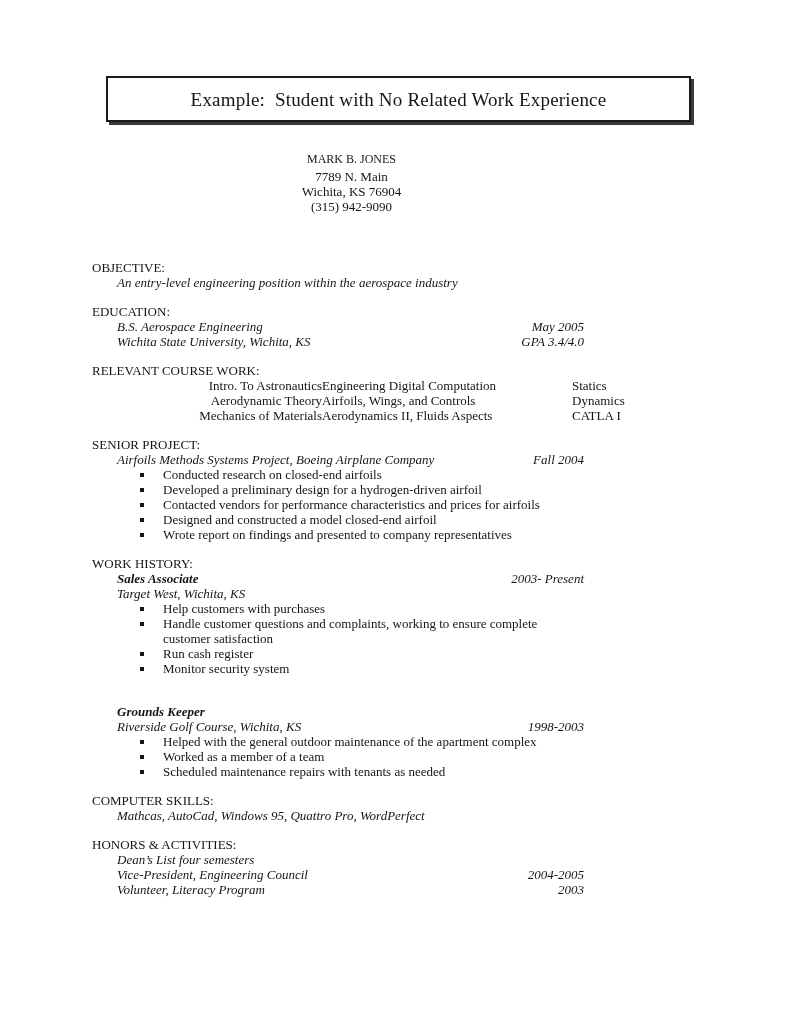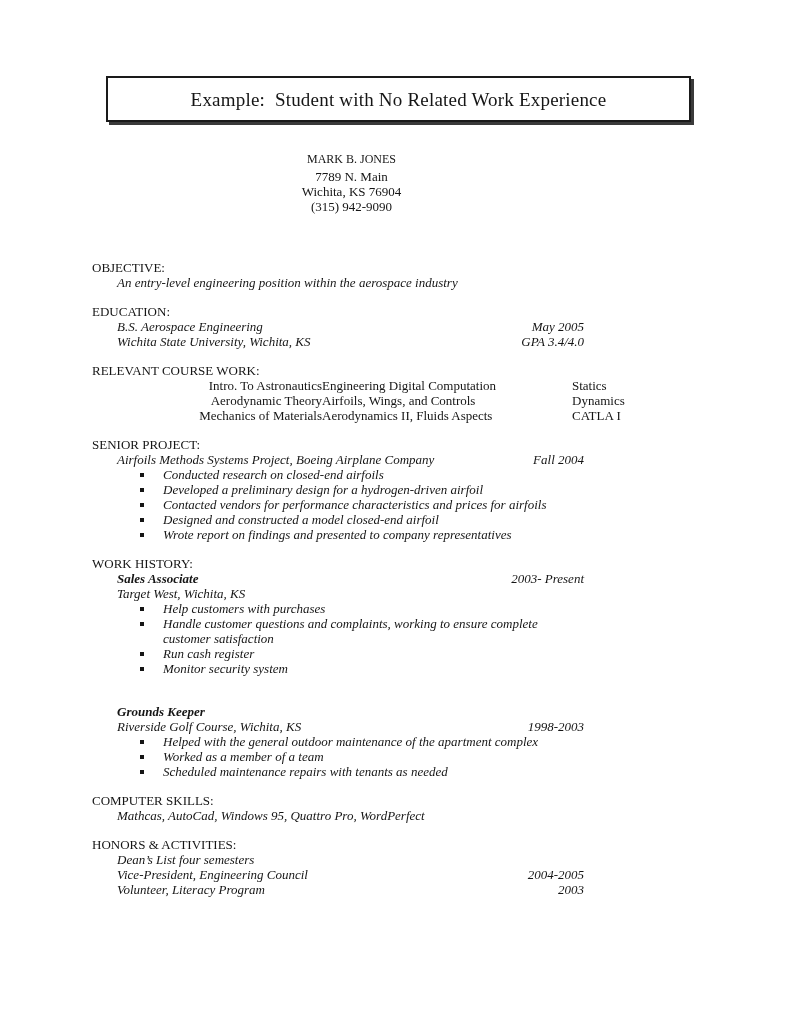--- a/index.html
+++ b/index.html
@@ -50,21 +50,21 @@
   .bold { font-weight: bold; }
 
   
   .course-cols { display: flex; margin-left: 25px; }
   .course-col-1 { width: 205px; flex: none; text-align: right; }
   .course-col-2 { width: 250px; flex: none; }
   .course-col-3 { flex: 1; }
 
   
   .bullets { margin: 0; padding: 0; list-style: none; }
-  .bullet { display: flex; margin-left: 48px; font-style: italic; }
+  .bullet { display: flex; margin-left: 48px; }
   .bullet-marker {
     width: 4px; height: 4px;
     background: #151515;
     margin-top: 6px;
     flex: none;
   }
   .bullet-text { margin-left: 19px; }
   .wrap-constrain { max-width: 452px; }
 
   .job2 { margin-top: 28px; }

